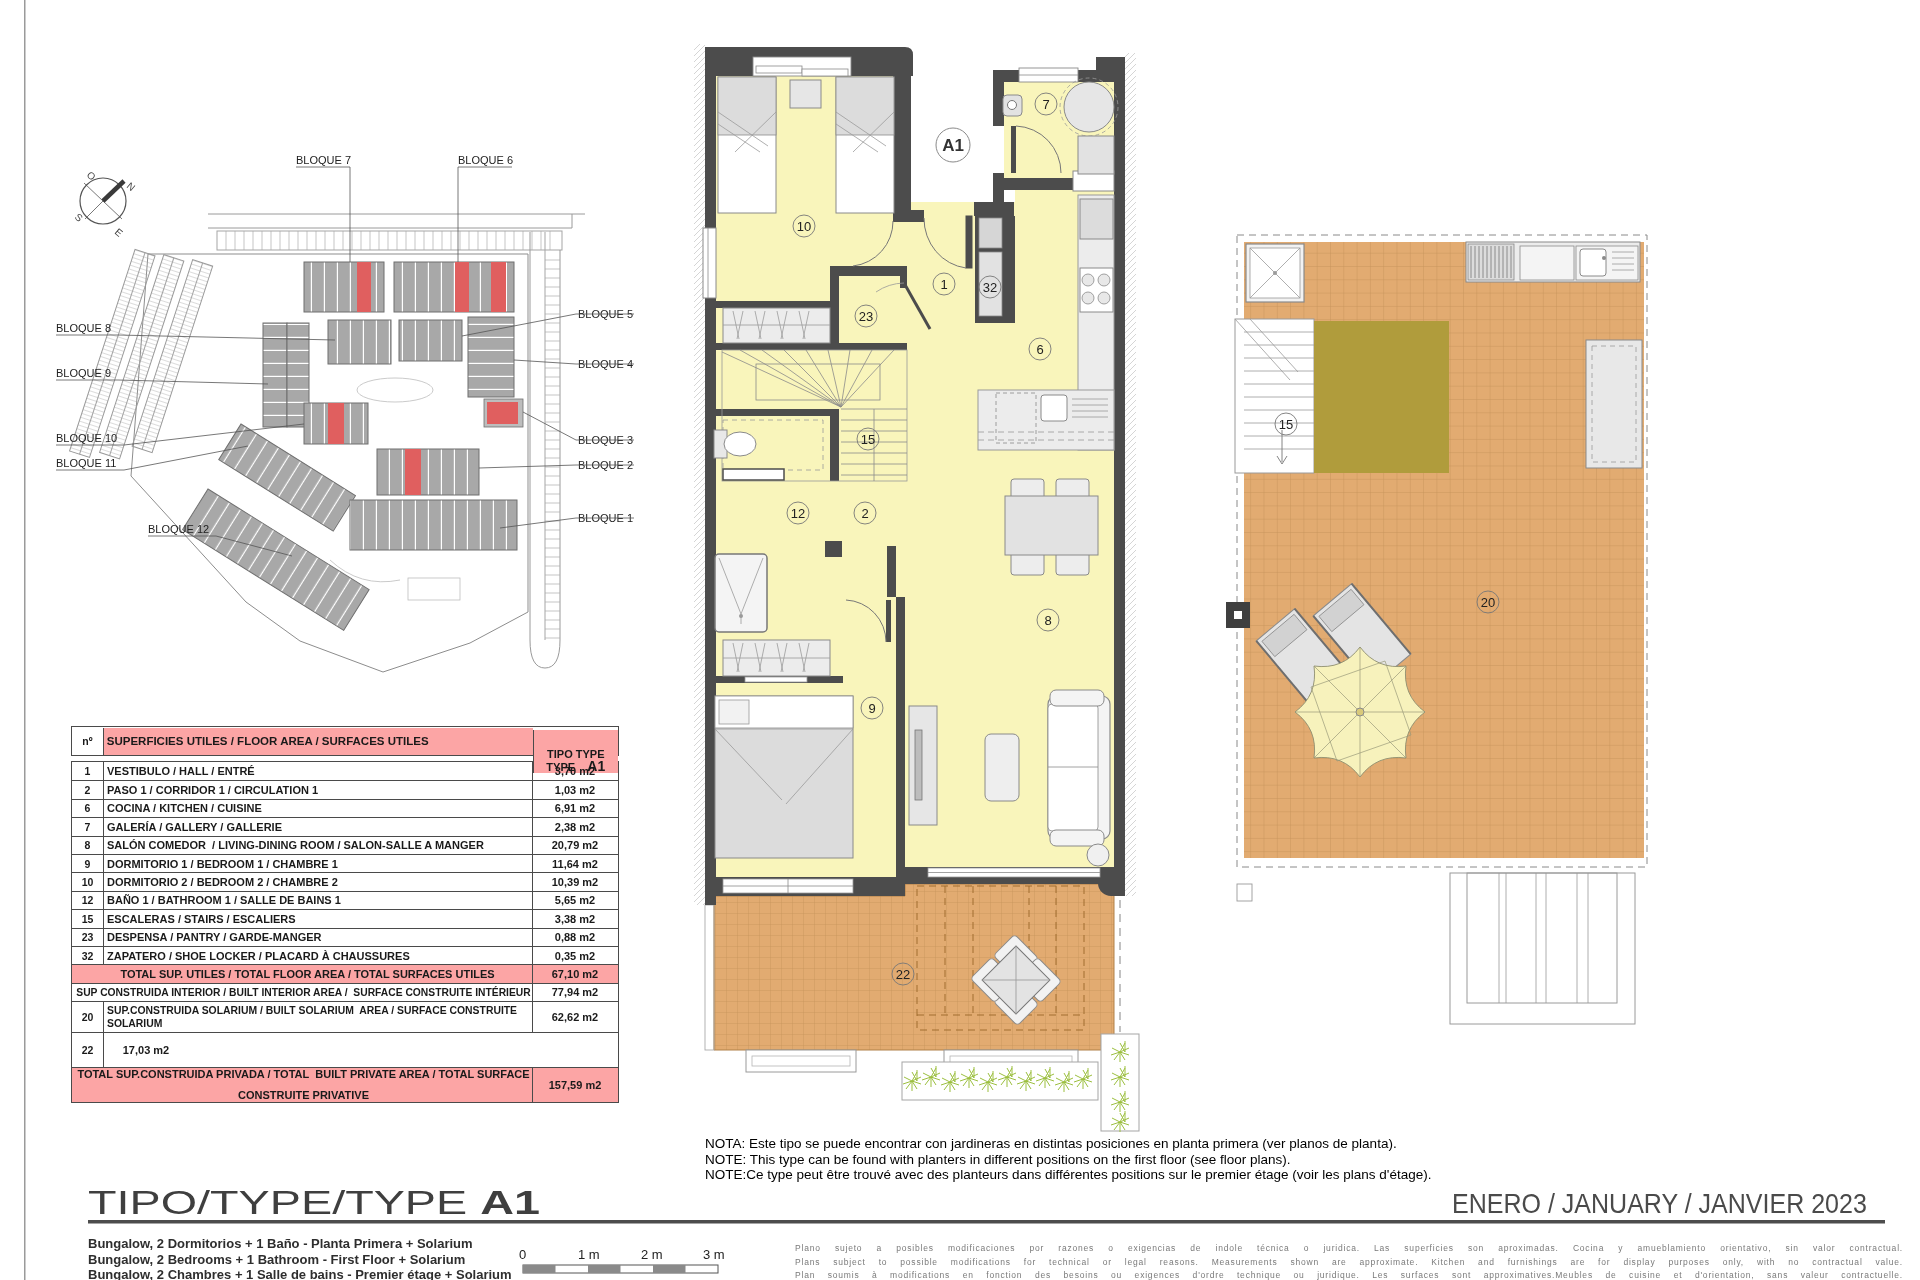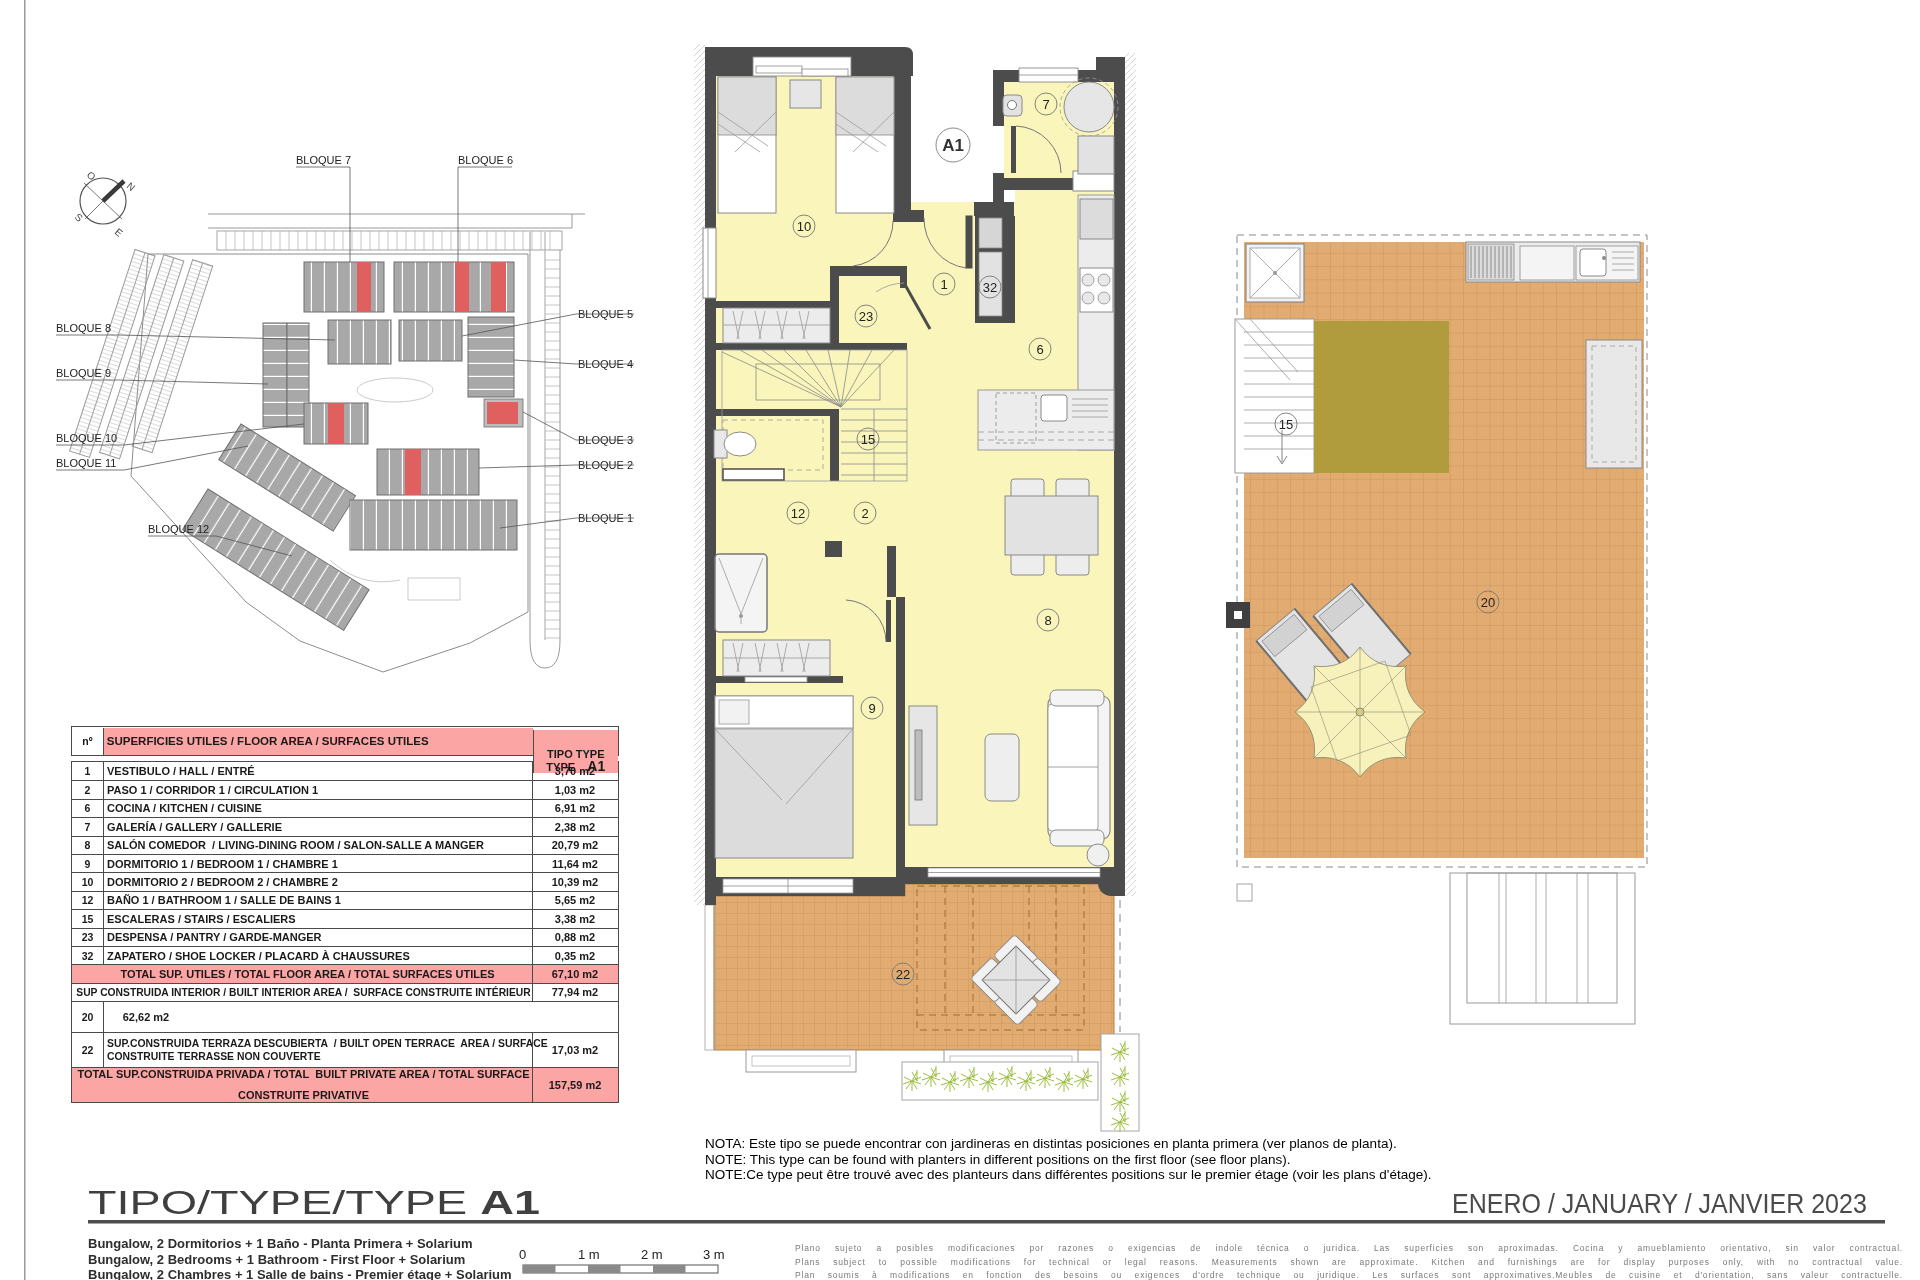--- a/index.html
+++ b/index.html
@@ -702,27 +702,27 @@
     <div class="row gray">
           <div class="c2 cen" style="width:460px;border-left:none;padding-left:11px;">TOTAL SUP. UTILES / TOTAL FLOOR AREA / TOTAL SURFACES UTILES</div>
           <div class="c3">67,10 m2</div>
         </div>
     <div class="row">
           <div class="c2 cen" style="width:460px;border-left:none;font-size:10.3px;white-space:nowrap;">SUP CONSTRUIDA INTERIOR / BUILT INTERIOR AREA /&nbsp; SURFACE CONSTRUITE INTÉRIEUR</div>
           <div class="c3">77,94 m2</div>
         </div>
     <div class="row row2">
           <div class="c1">20</div>
+          <div class="c2" style="line-height:13px;font-size:10.4px;white-space:nowrap;">
+            <span>SUP.CONSTRUIDA SOLARIUM / BUILT SOLARIUM&nbsp; AREA / SURFACE CONSTRUITE<br>SOLARIUM</span>
+          </div>
           <div class="c3">62,62 m2</div>
         </div>
     <div class="row row3">
           <div class="c1">22</div>
-          <div class="c2" style="line-height:13px;font-size:10.4px;white-space:nowrap;">
-            <span>SUP.CONSTRUIDA TERRAZA DESCUBIERTA&nbsp; / BUILT OPEN TERRACE&nbsp; AREA / SURFACE<br>CONSTRUITE TERRASSE NON COUVERTE</span>
-          </div>
           <div class="c3">17,03 m2</div>
         </div>
     <div class="row row3 gray">
           <div class="c2 cen" style="width:460px;border-left:none;line-height:21px;white-space:nowrap;">
             <span>TOTAL SUP.CONSTRUIDA PRIVADA / TOTAL&nbsp; BUILT PRIVATE AREA / TOTAL SURFACE<br>CONSTRUITE PRIVATIVE</span>
           </div>
           <div class="c3">157,59 m2</div>
         </div>
   </div>
 </div>

